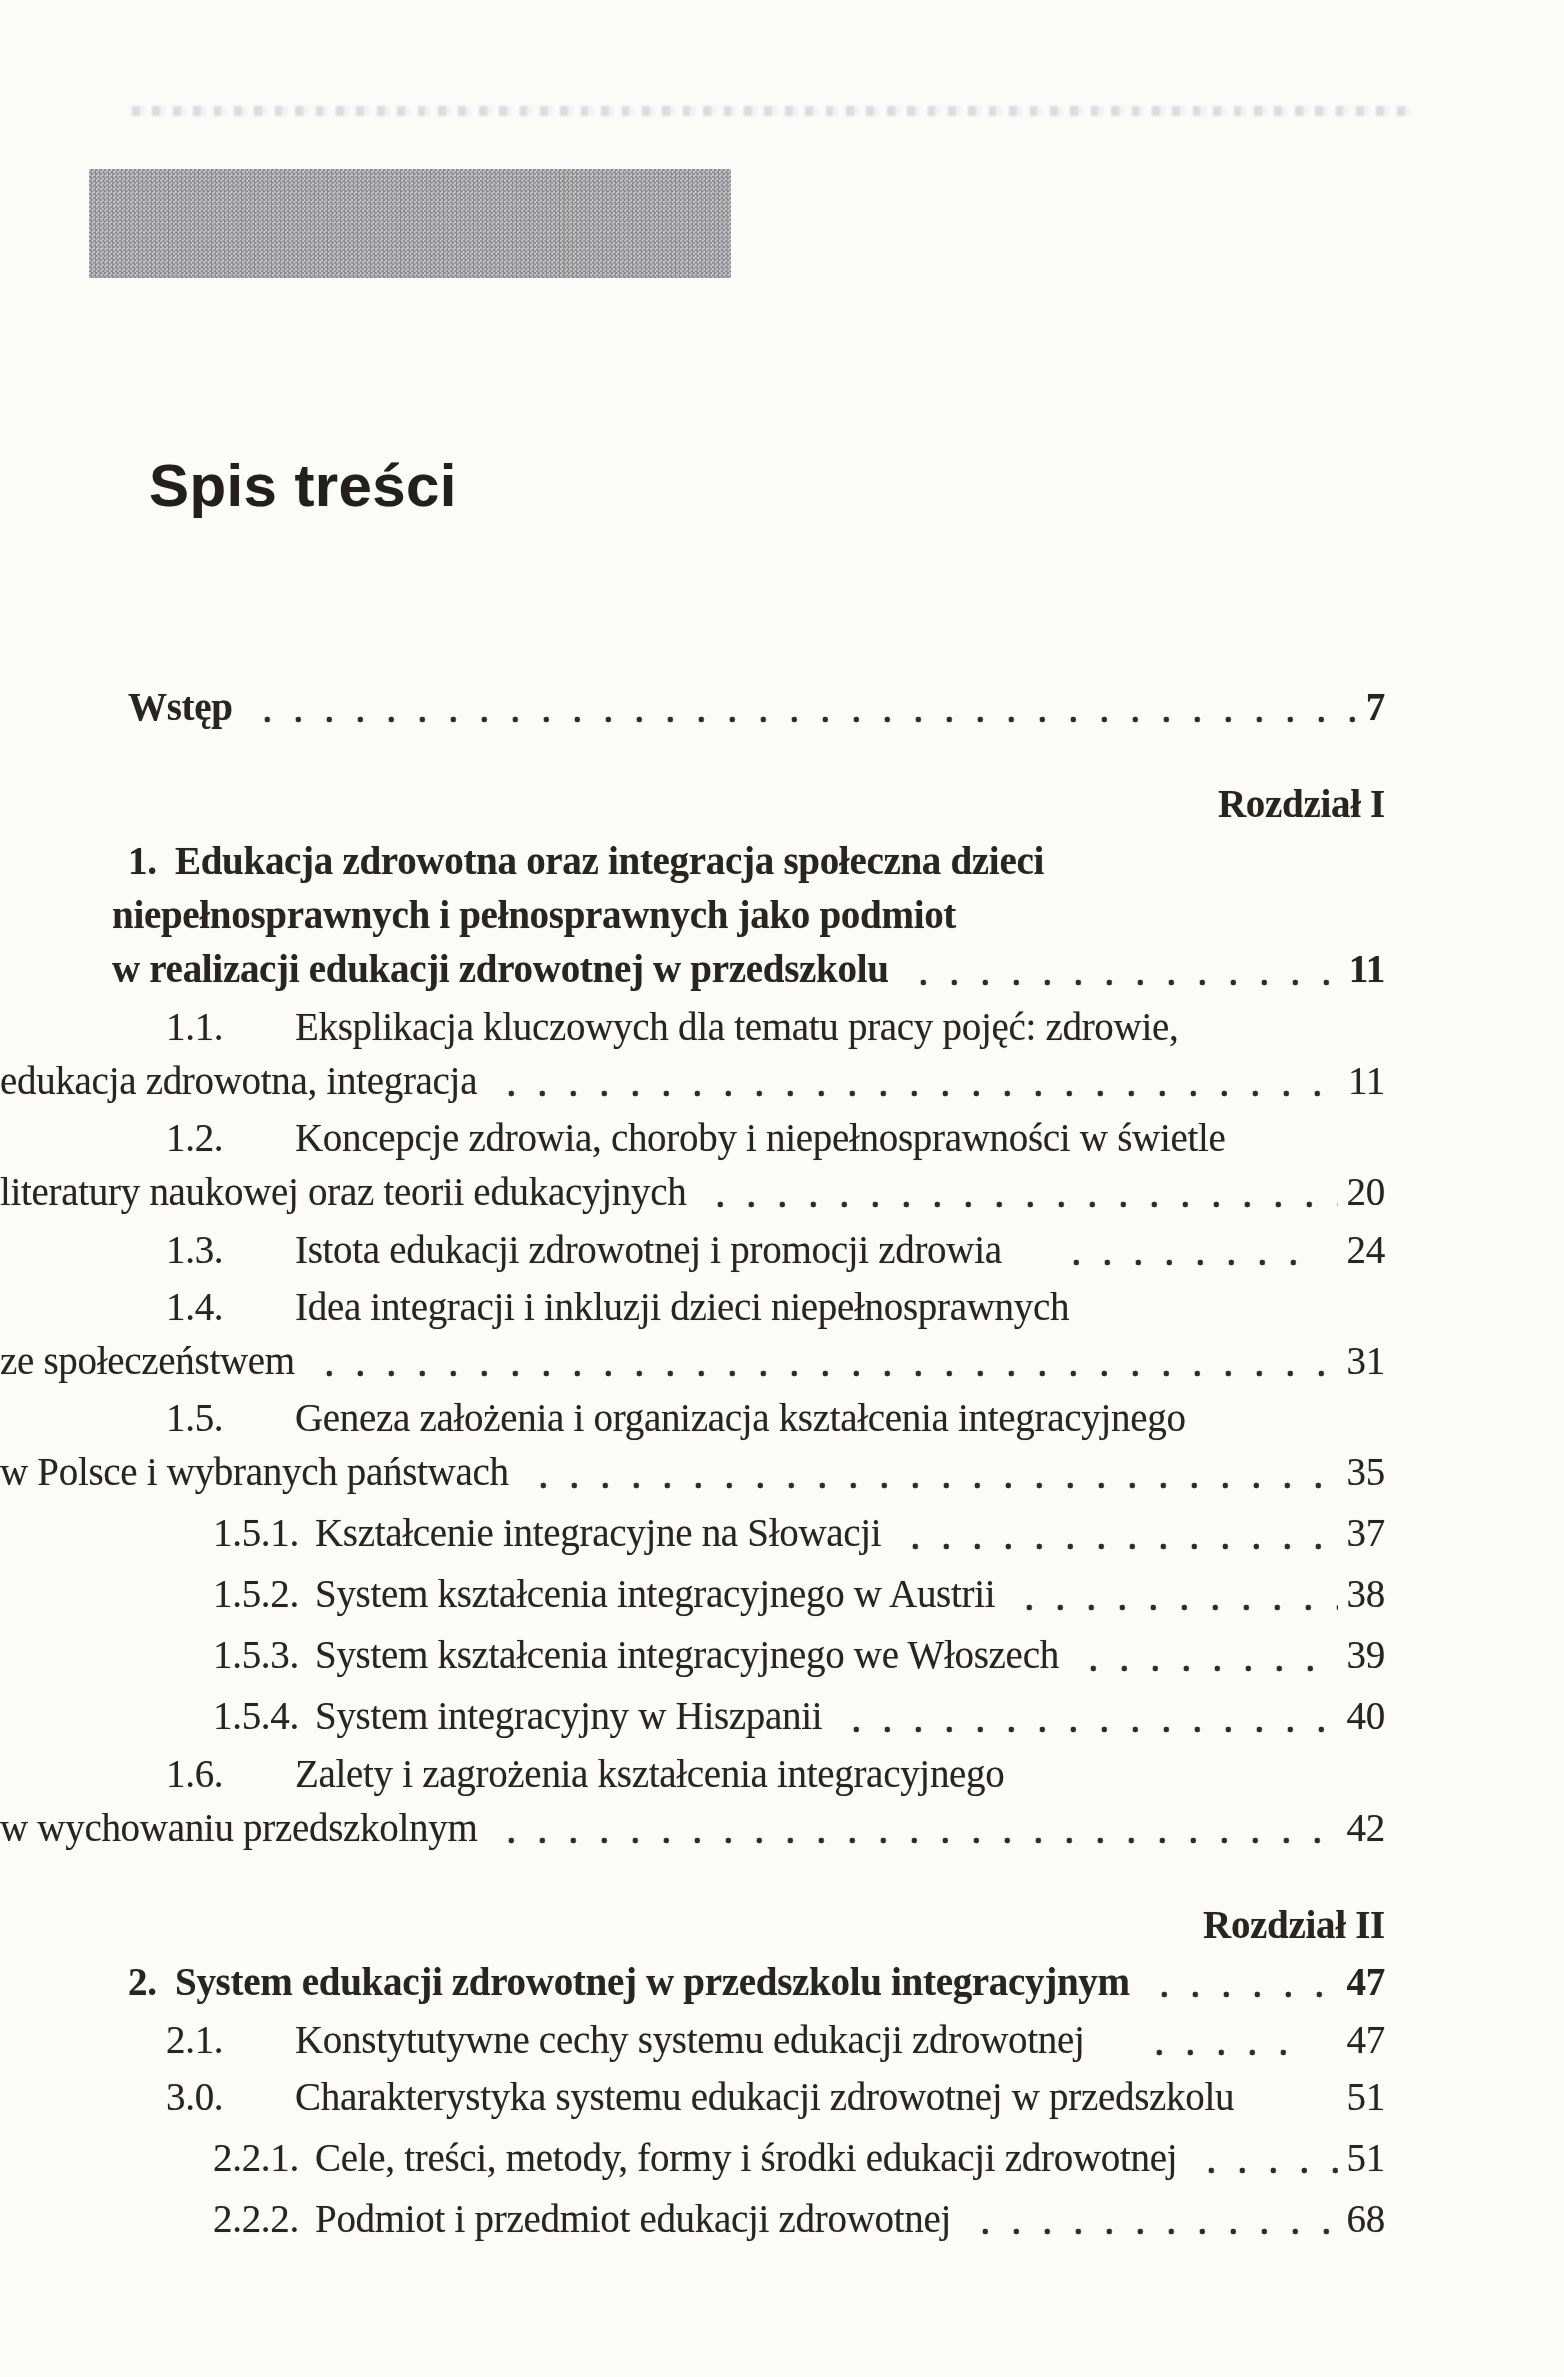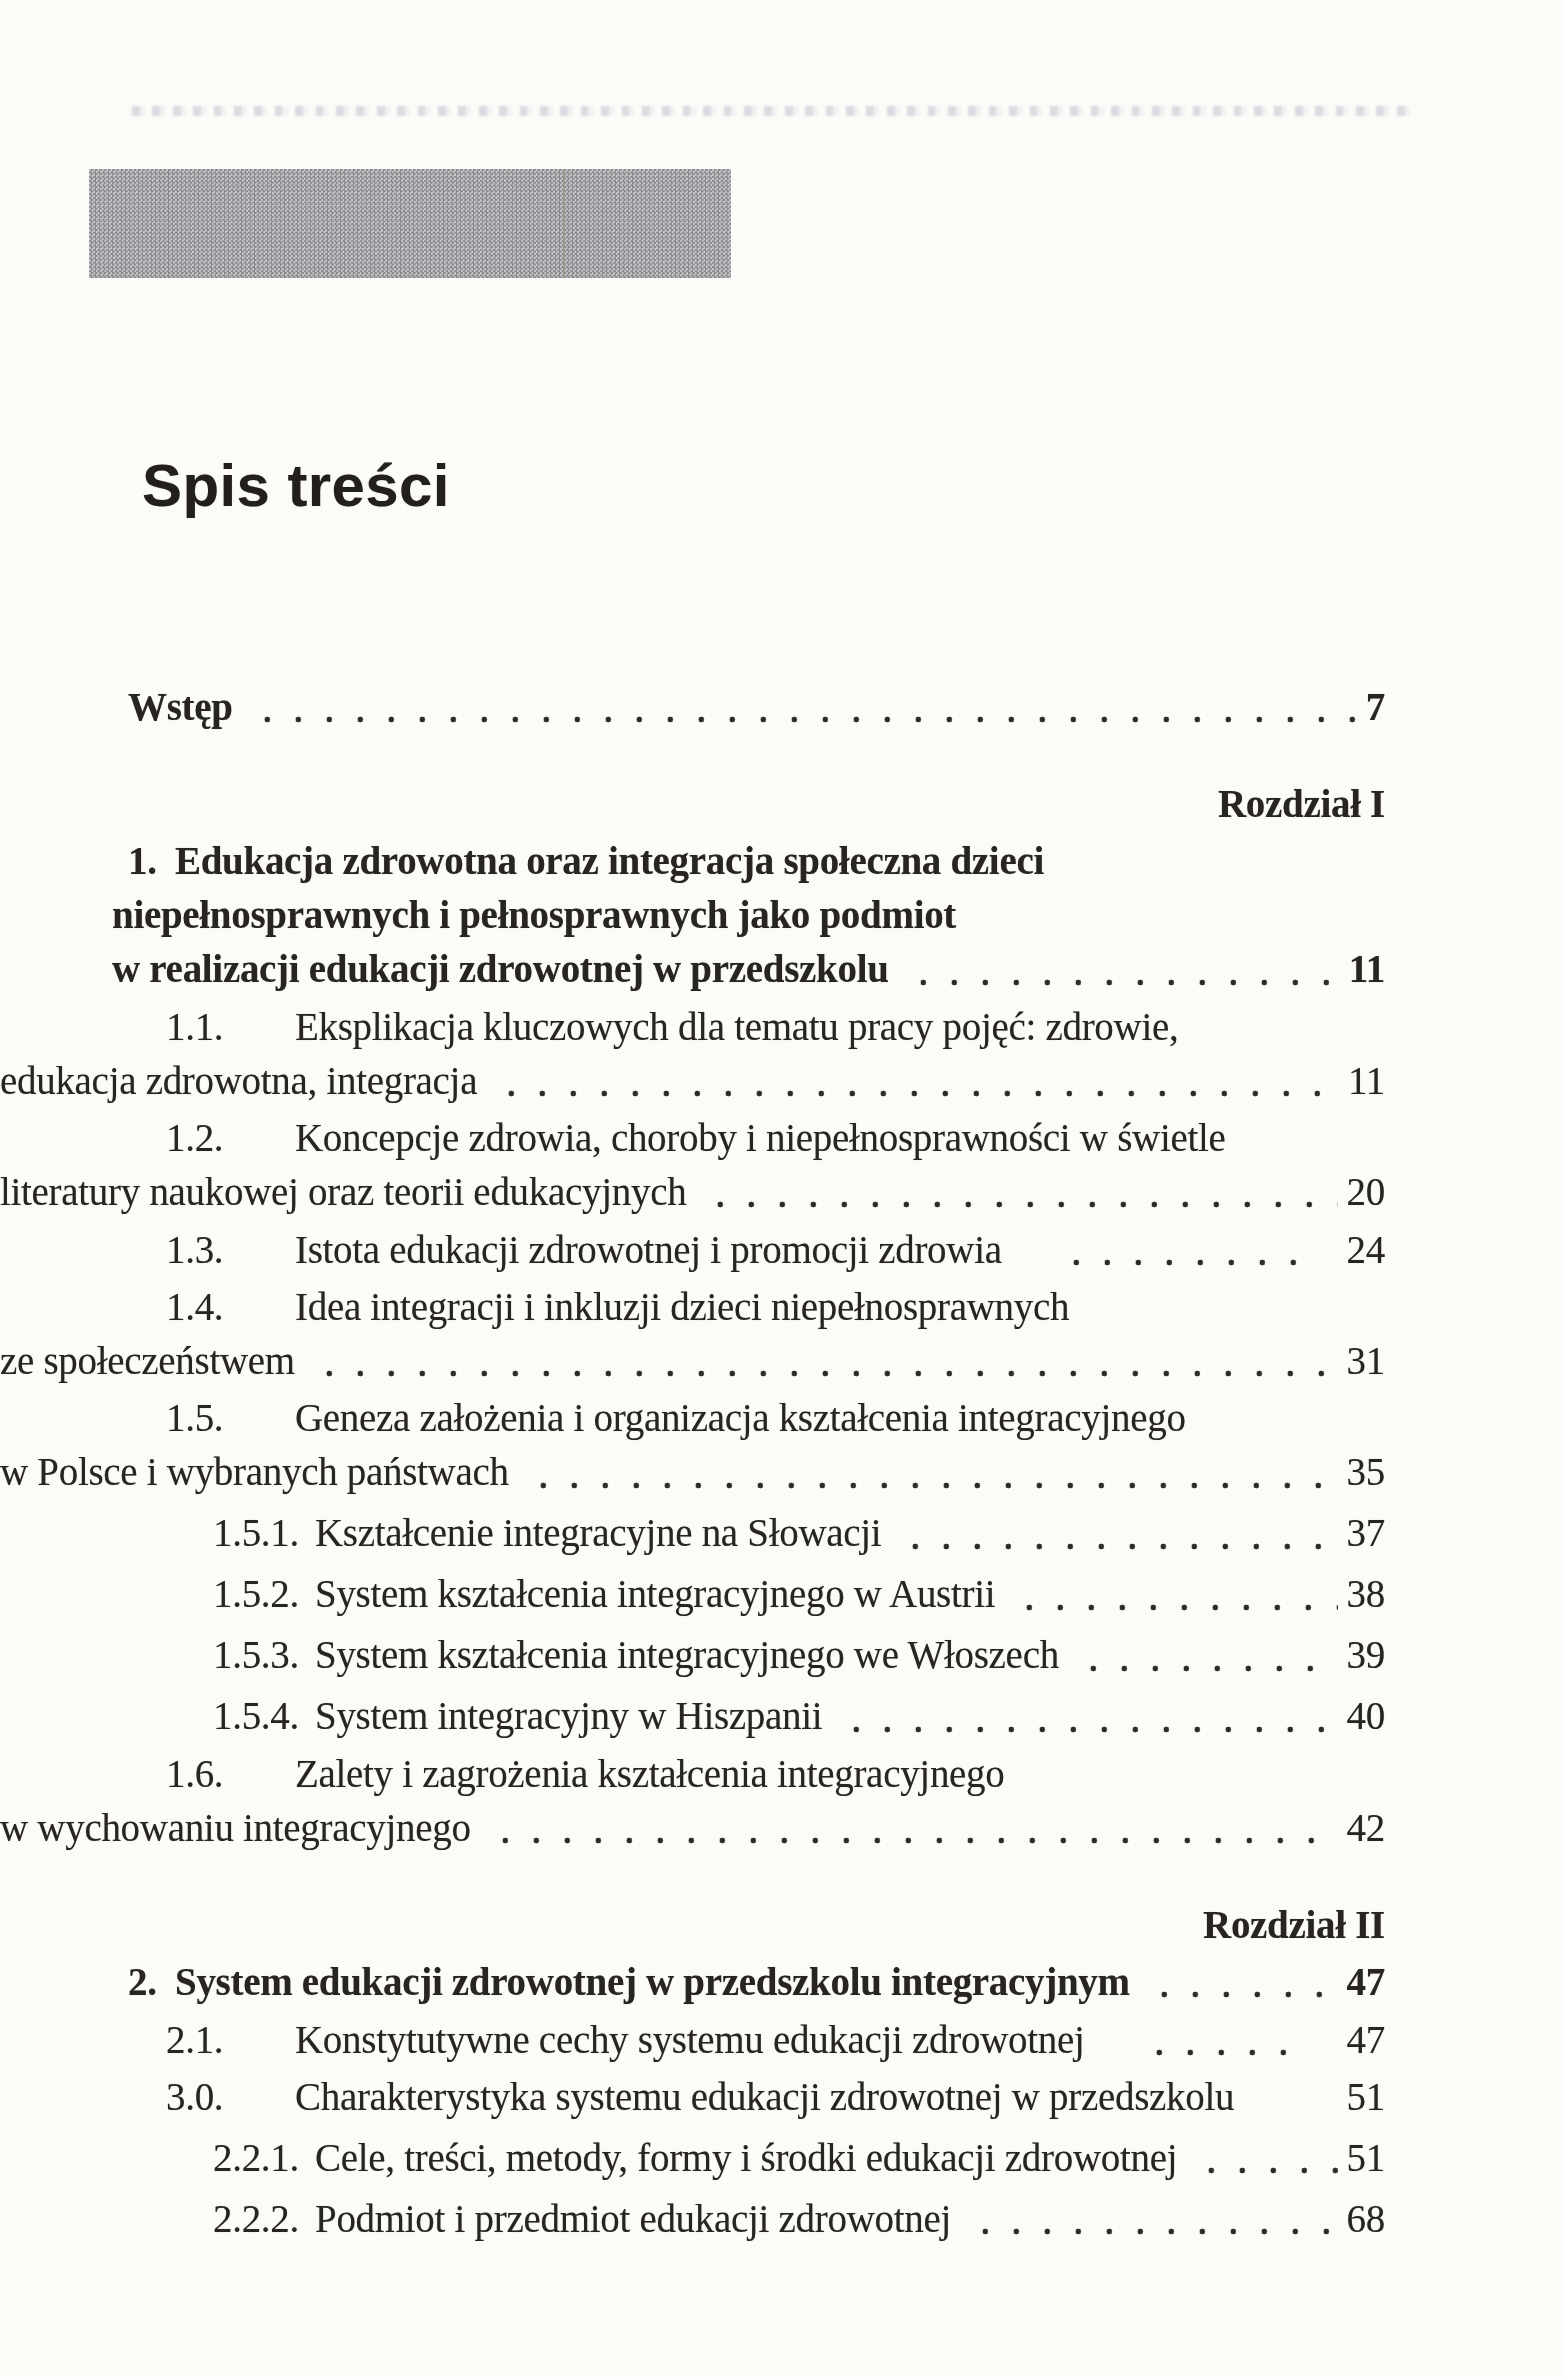--- a/index.html
+++ b/index.html
@@ -34,21 +34,21 @@
     background-size: 4.3px 4.3px;
   }
   .halftone-box .box-line {
     position: absolute;
     left: 474px; top: 0; bottom: 0; width: 1.7px;
     background: rgba(130,155,120,0.45);
   }
 
   .title {
     position: absolute;
-    left: 142px; top: 451px;
+    left: 149px; top: 451px;
     margin: 0;
     font-family: "Liberation Sans", sans-serif;
     font-weight: bold;
     font-size: 60px;
     letter-spacing: 0.4px;
     color: #221f1c;
     text-shadow: 0 0 0.9px rgba(50,44,38,0.35);
   }
 
   .toc {
@@ -203,21 +203,21 @@
     <span class="leader"></span>
     <span class="pg">40</span>
   </div>
       <div class="row indent-i1 gap-entry">
     <span class="lbl s1">1.6.</span>
     <span class="txt">Zalety i zagrożenia kształcenia integracyjnego</span>
 
   </div>
       <div class="row indent-i1c">
 
-    <span class="txt">w wychowaniu integracyjnego</span>
+    <span class="txt">w wychowaniu przedszkolnym</span>
     <span class="leader"></span>
     <span class="pg">42</span>
   </div>
       <div class="row indent-i0 bold heading gap-section">
 
     <span class="txt">Rozdział II</span>
 
   </div>
       <div class="row indent-i0 bold gap-entry">
     <span class="lbl ch">2.</span>

